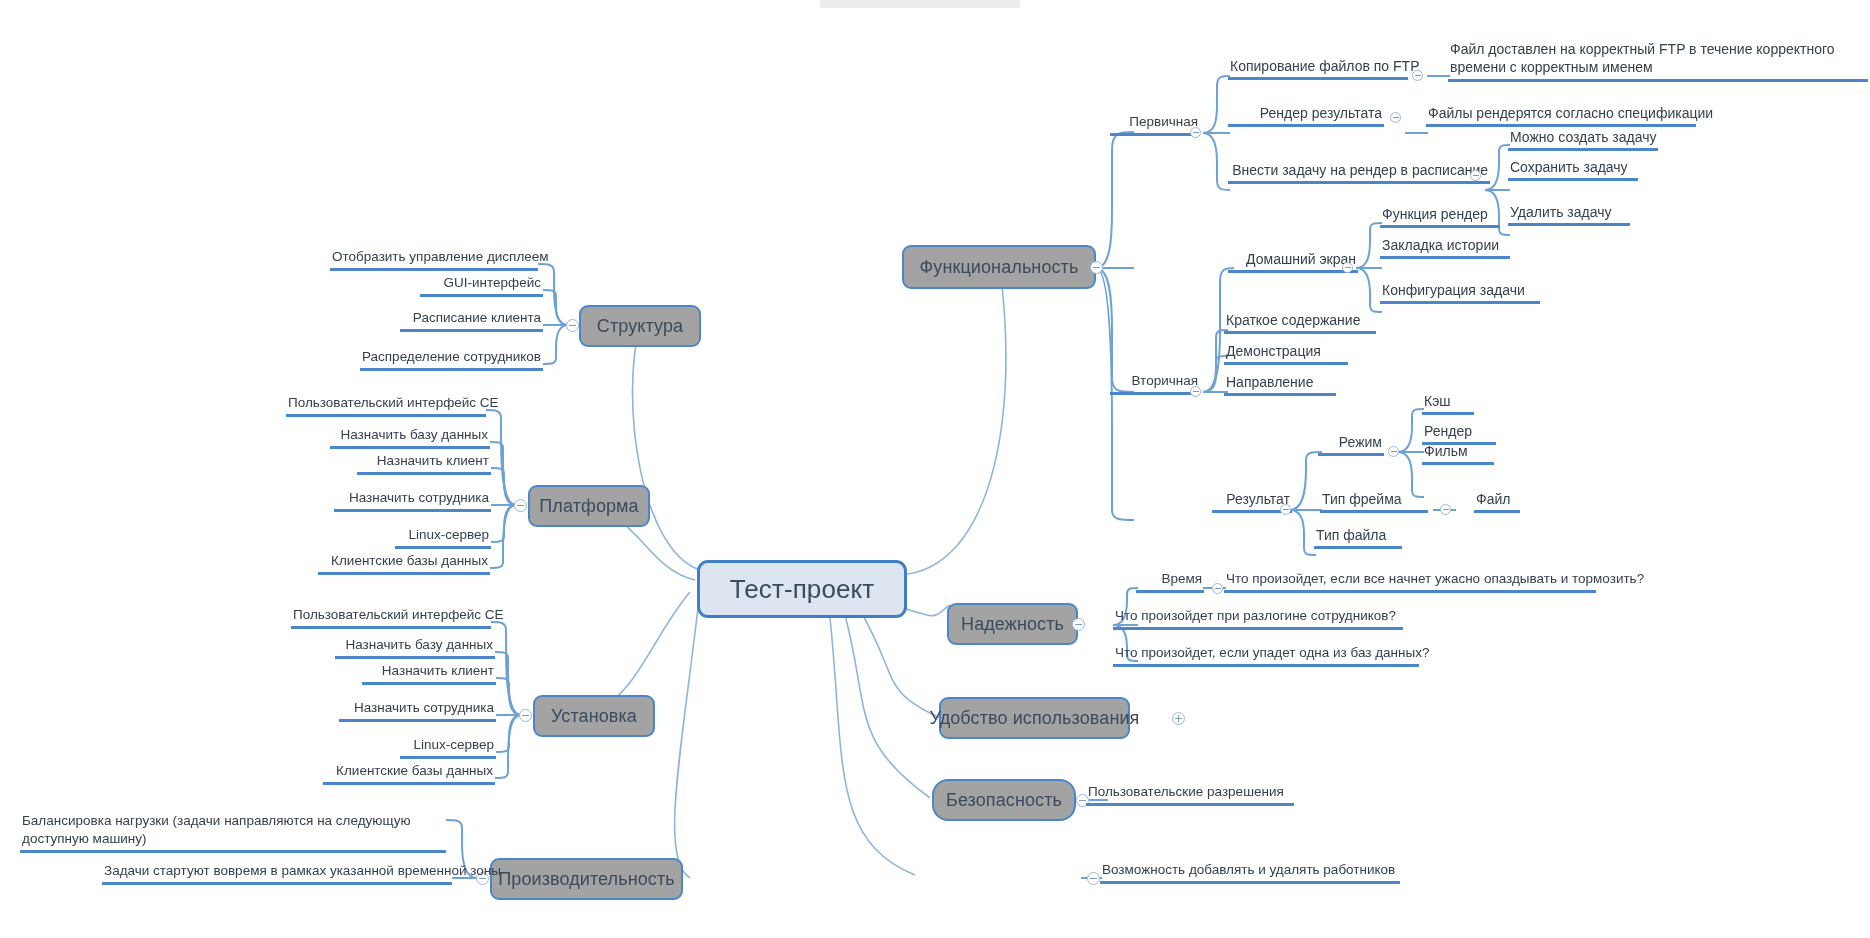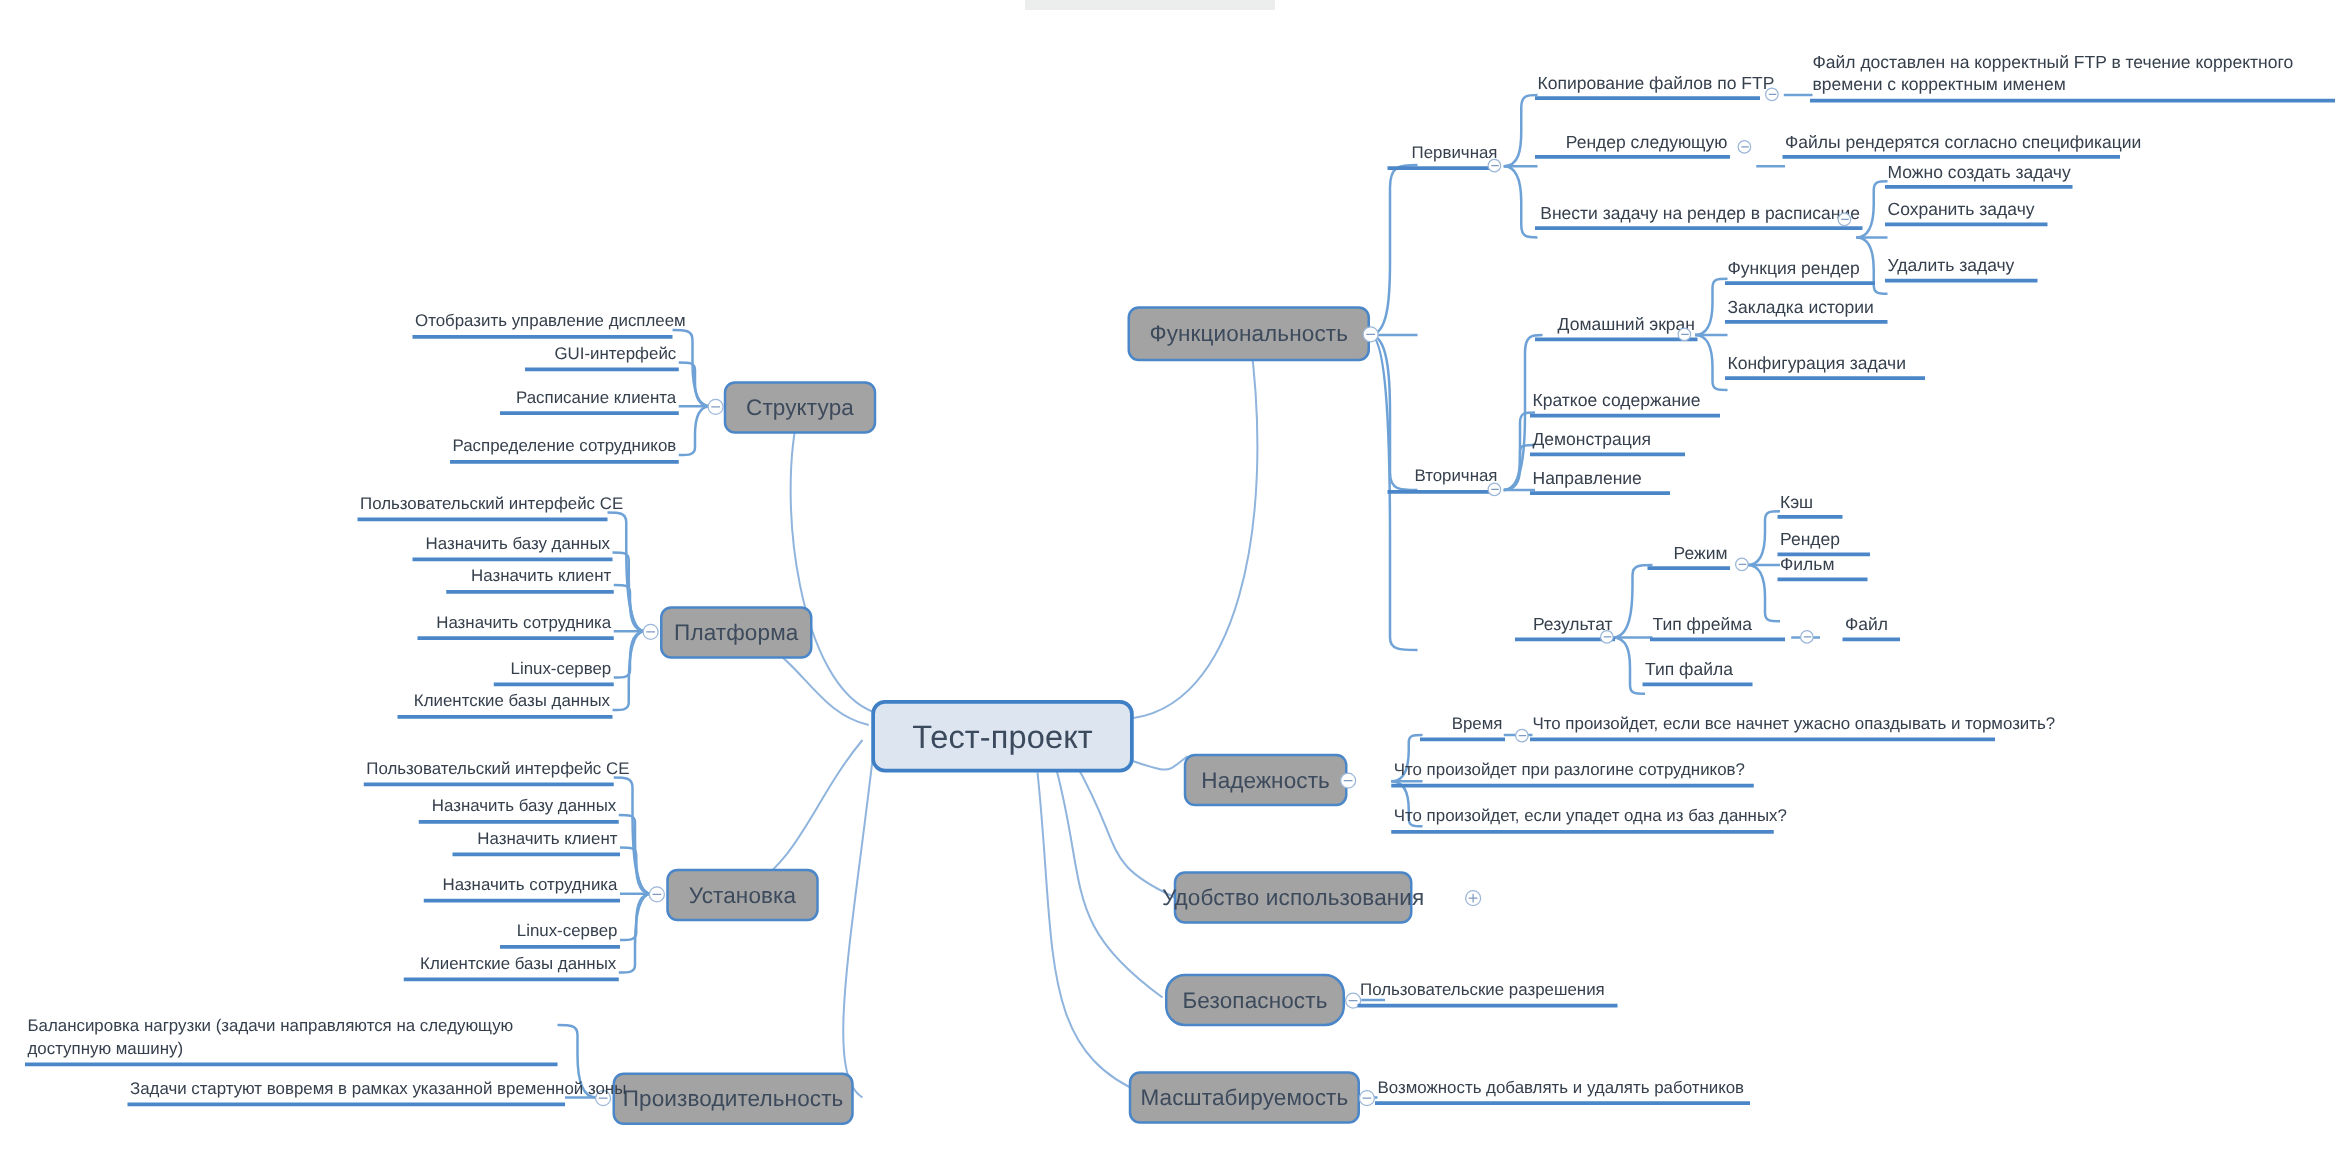--- a/index.html
+++ b/index.html
@@ -208,23 +208,20 @@
   <div class="node lvl1" style="left:939px;top:697px;width:191px;height:42px;">
     <span>Удобство использования</span>
   </div>
   <div class="toggle plus" style="left:1172px;top:712px;"></div>
 
   <div class="node lvl1" style="left:932px;top:779px;width:144px;height:42px;border-radius:16px;">
     <span>Безопасность</span>
   </div>
   <div class="toggle" style="left:1076px;top:794px;"></div>
 
-  <div class="node lvl1" style="left:903px;top:857px;width:185px;height:42px;">
-    <span>Масштабируемость</span>
-  </div>
   <div class="toggle" style="left:1087px;top:872px;"></div>
 
   <div class="node lvl1" style="left:579px;top:305px;width:122px;height:42px;">
     <span>Структура</span>
   </div>
   <div class="toggle" style="left:566px;top:319px;"></div>
 
   <div class="node lvl1" style="left:528px;top:485px;width:122px;height:42px;">
     <span>Платформа</span>
   </div>
@@ -247,21 +244,21 @@
 
   <div class="topic t14 ral" style="left:1228px;top:57px;width:180px;">
     <span>Копирование файлов по FTP</span>
   </div>
   <div class="toggle sm" style="left:1412px;top:70px;"></div>
   <div class="topic t14 lal wrap" style="left:1448px;top:40px;width:420px;">
     <span>Файл доставлен на корректный FTP в течение корректного времени с корректным именем</span>
   </div>
 
   <div class="topic t14 ral" style="left:1228px;top:104px;width:156px;">
-    <span>Рендер следующую</span>
+    <span>Рендер результата</span>
   </div>
   <div class="toggle sm" style="left:1390px;top:112px;"></div>
   <div class="topic t14 lal" style="left:1426px;top:104px;width:270px;">
     <span>Файлы рендерятся согласно спецификации</span>
   </div>
 
   <div class="topic t14 ral" style="left:1228px;top:161px;width:262px;">
     <span>Внести задачу на рендер в расписание</span>
   </div>
   <div class="toggle sm" style="left:1470px;top:170px;"></div>

